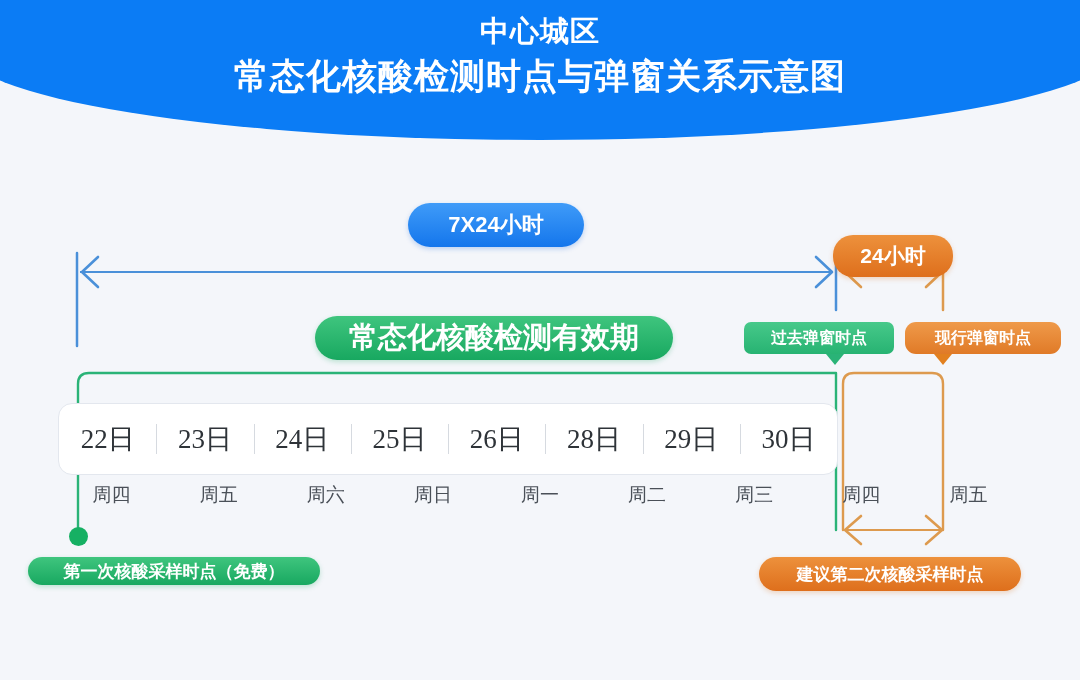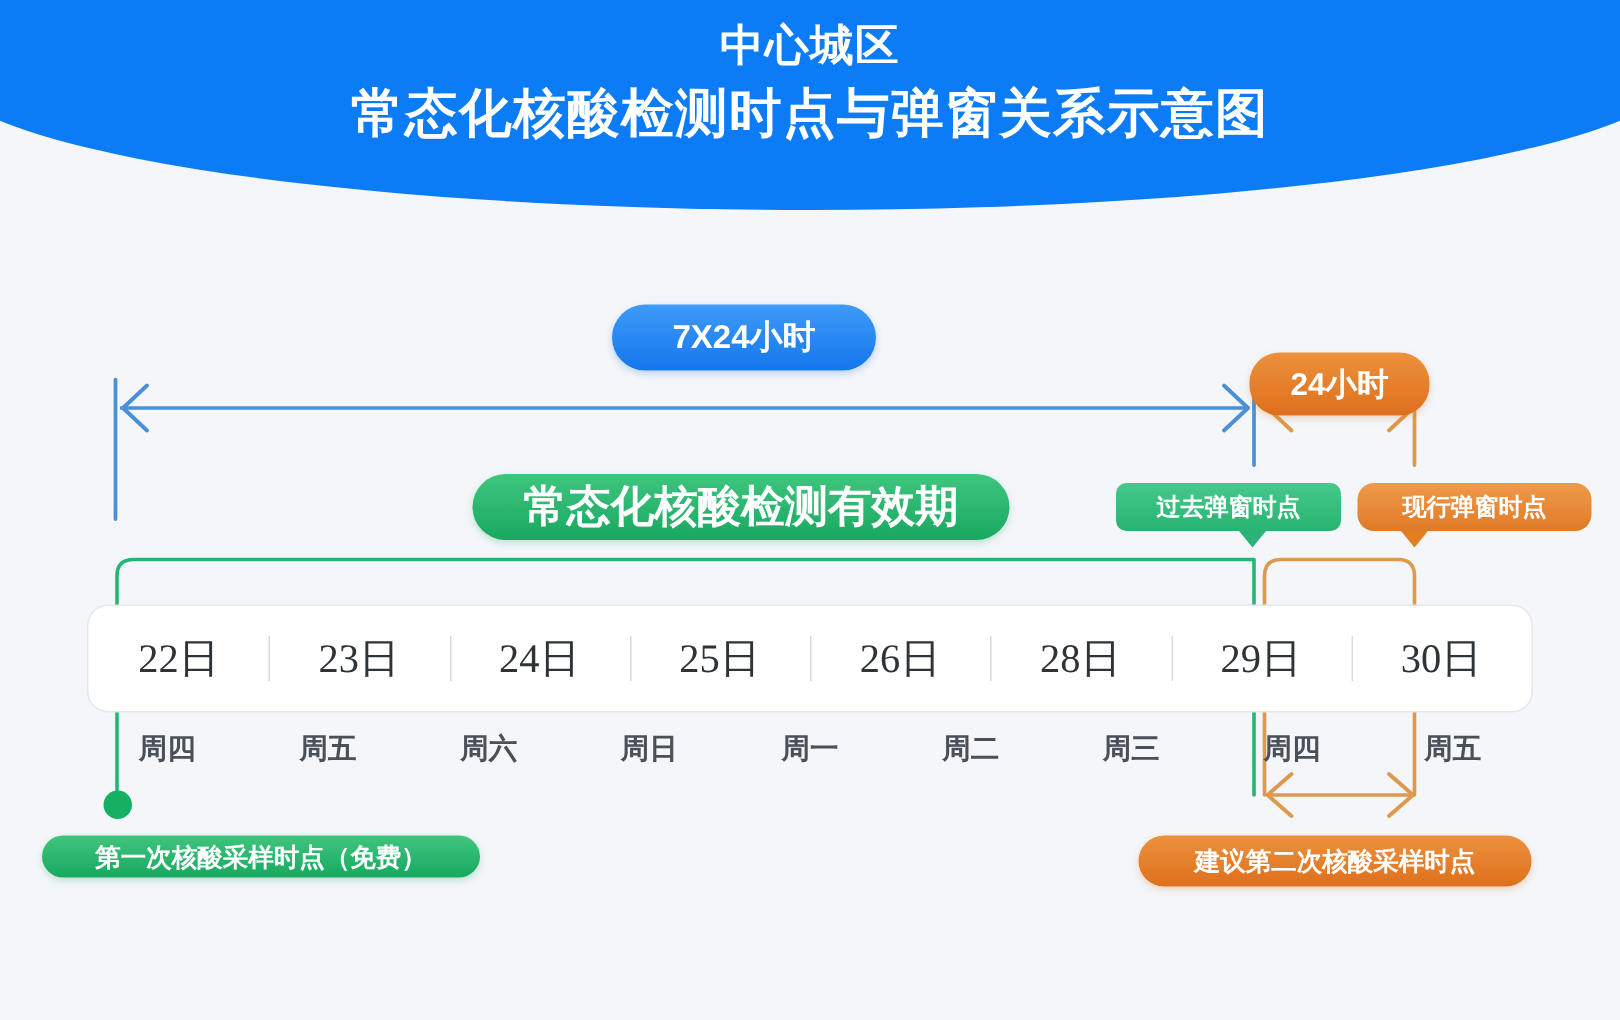--- a/index.html
+++ b/index.html
@@ -140,21 +140,21 @@
     left: 0; top: 0;
     width: 1080px; height: 680px;
     pointer-events: none;
   }
 
   
   .date-strip {
     position: absolute;
     left: 58px;
     top: 403px;
-    width: 964px;
+    width: 780px;
     height: 72px;
     background: #ffffff;
     border: 1px solid #e3e7ee;
     border-radius: 14px;
     box-sizing: border-box;
     display: flex;
     align-items: center;
     z-index: 2;
   }
   .date-cell {
@@ -173,23 +173,22 @@
     width: 1px; height: 30px;
     background: #d6dae0;
   }
   .weekday-row {
     position: absolute;
     left: 58px;
     top: 482px;
     width: 964px;
     height: 34px;
     display: flex;
-    align-items: center;
+    align-items: flex-start;
     z-index: 2;
-    font-weight: bold;
   }
   .weekday-cell {
     flex: 1 1 0;
     text-align: center;
     font-size: 19px;
     color: #4a5058;
   }
 
   
   #green-dot {

